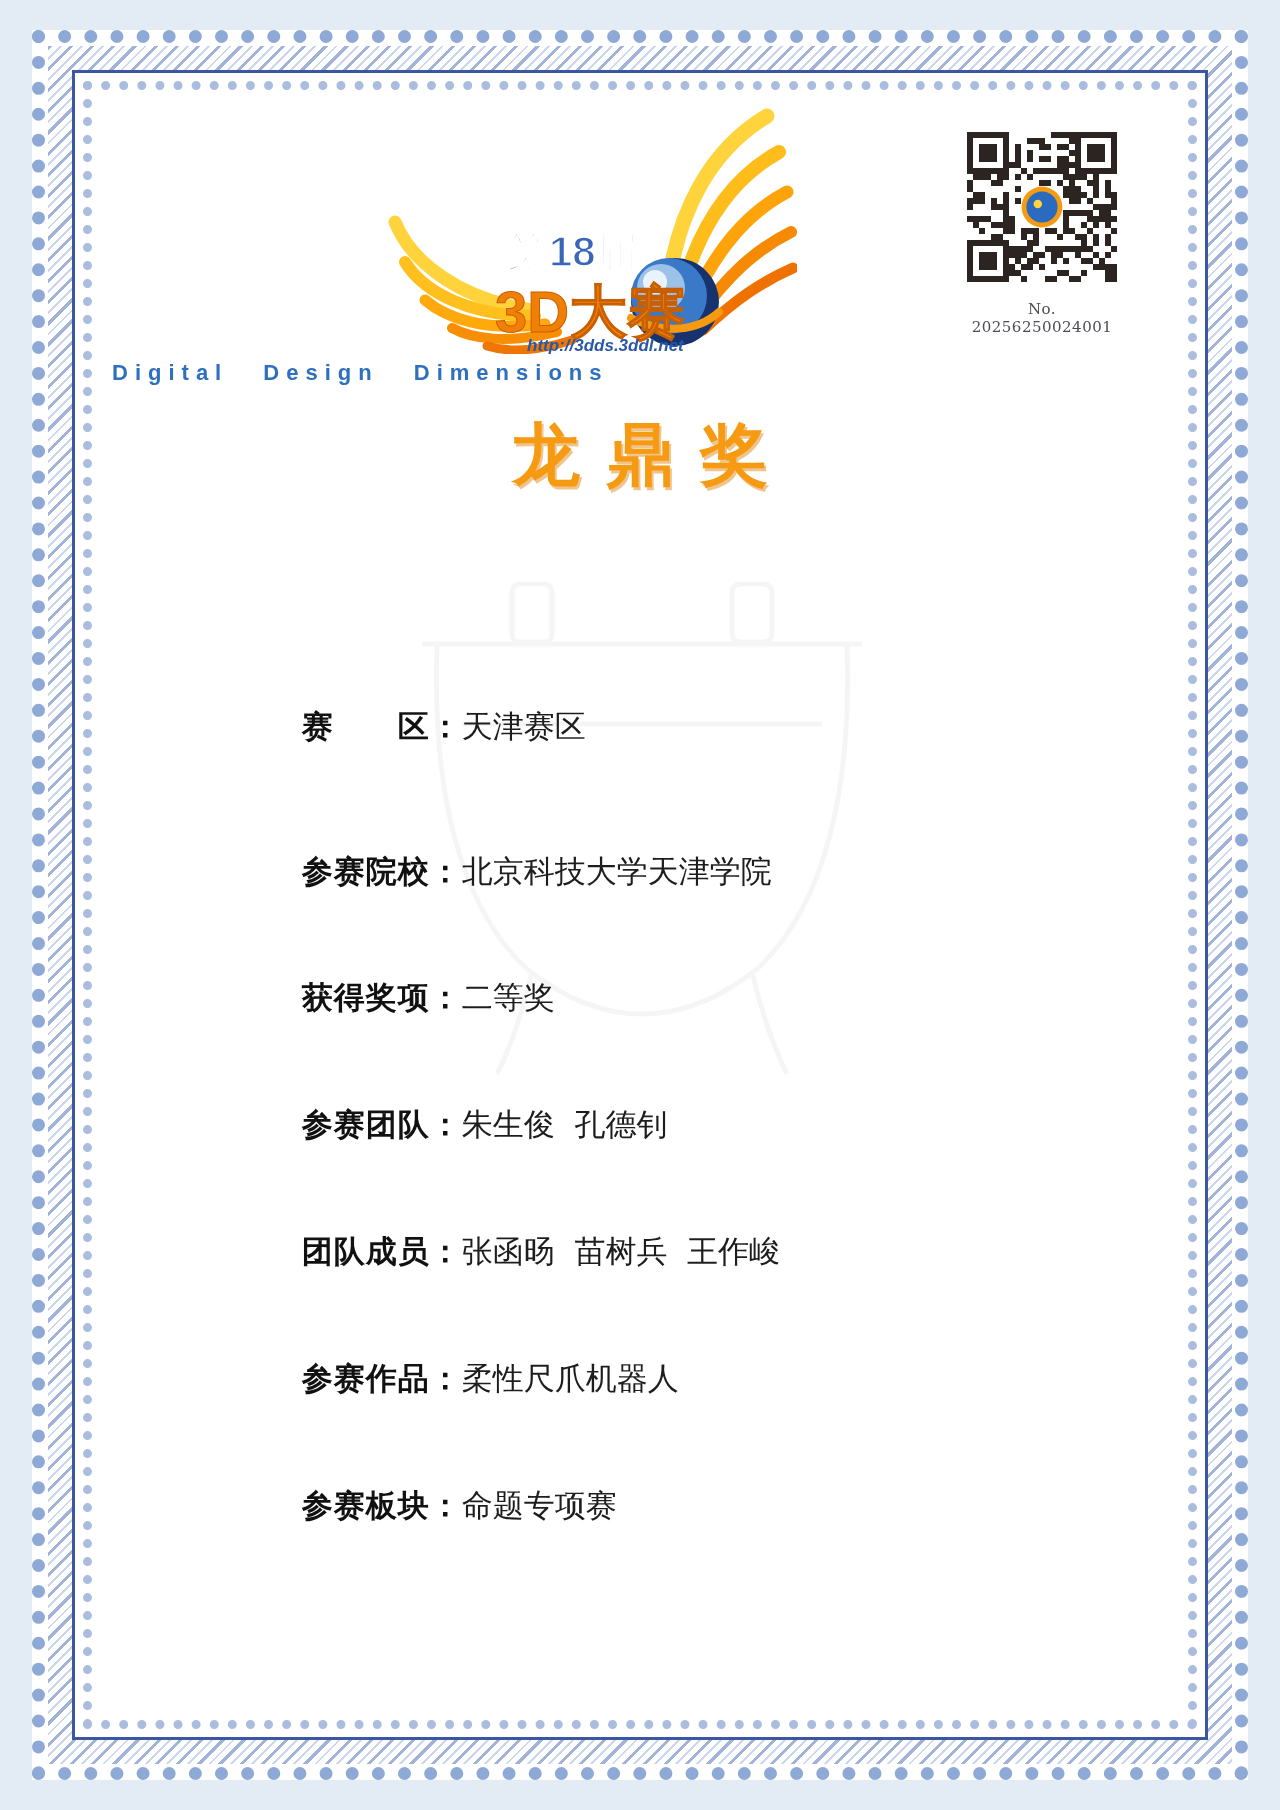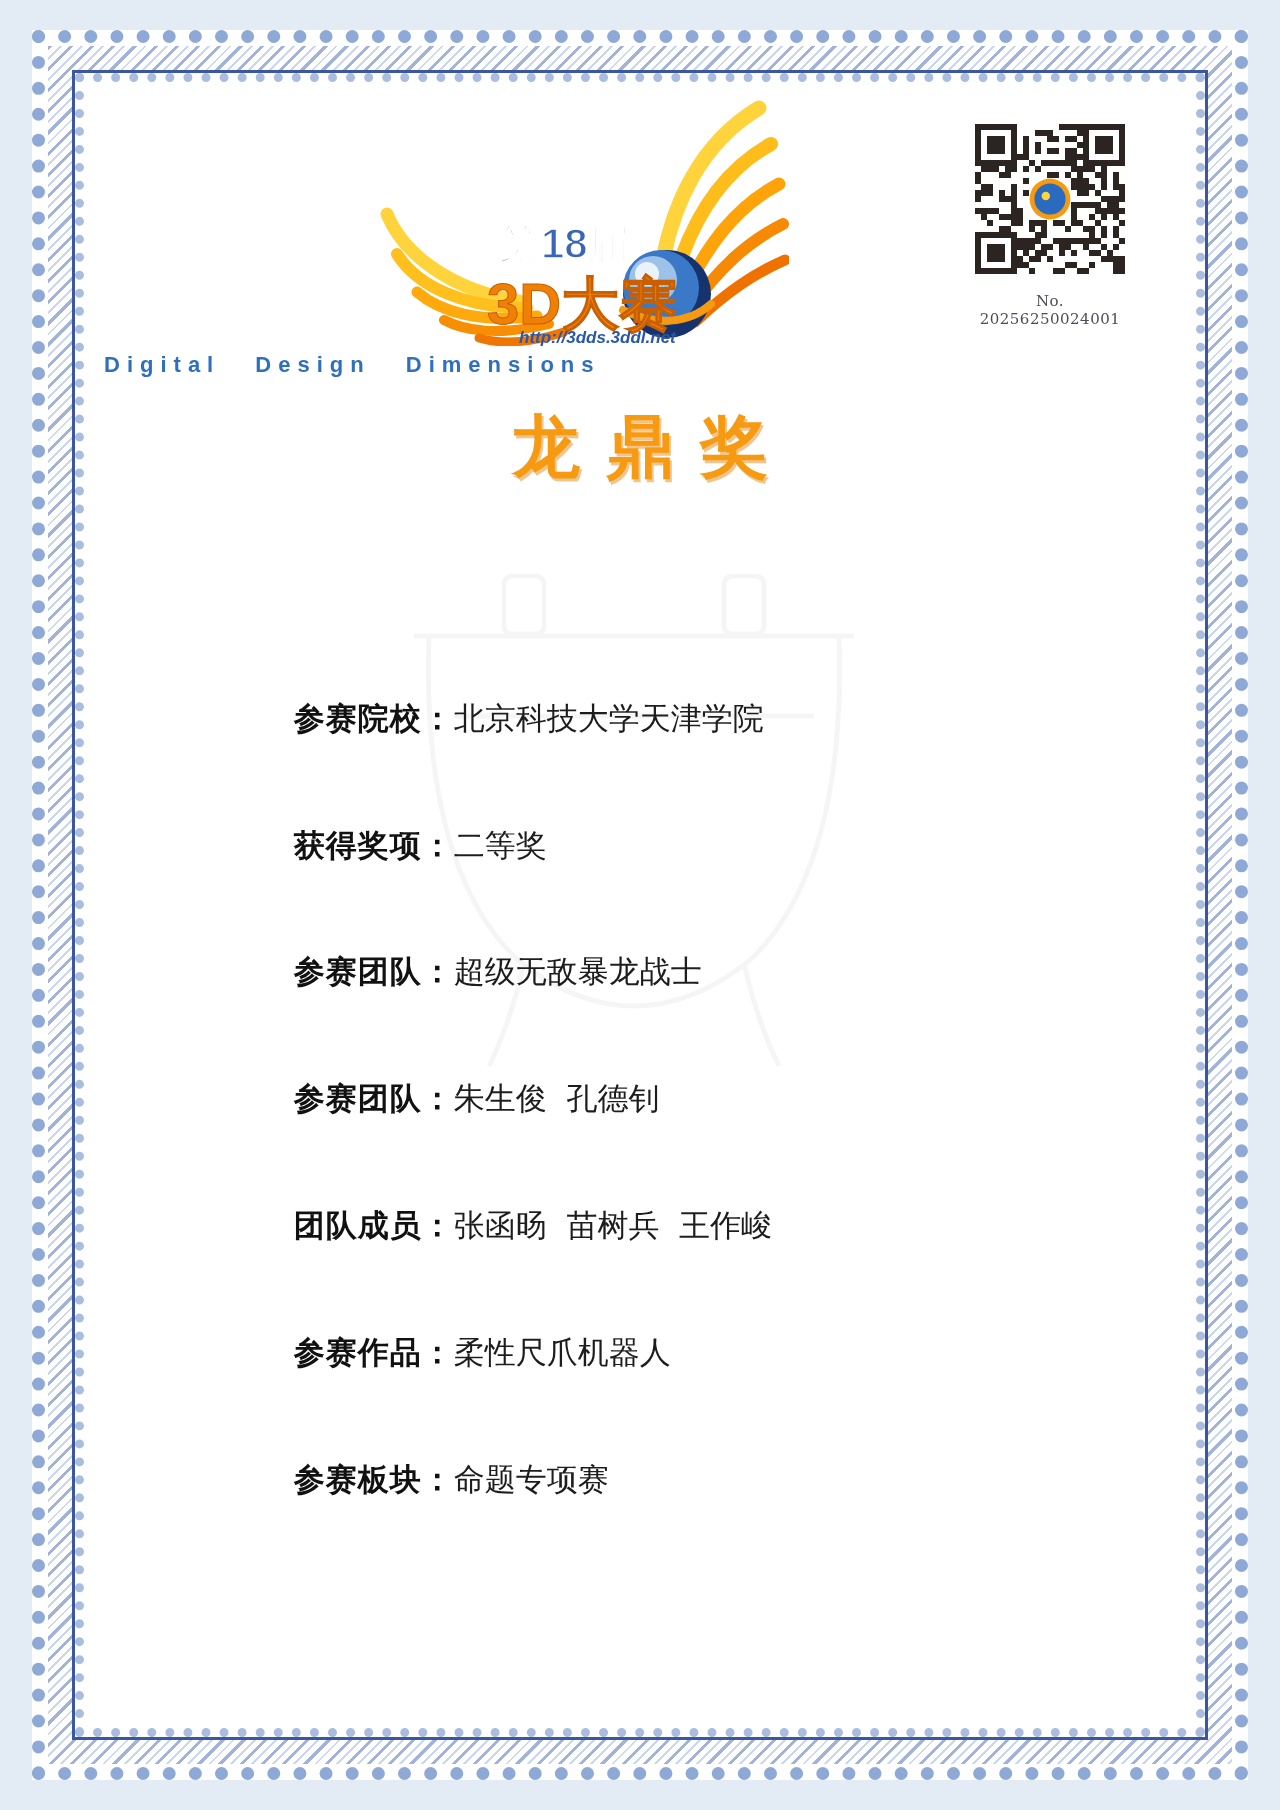--- a/index.html
+++ b/index.html
@@ -4,21 +4,21 @@
 <style>
   * { margin:0; padding:0; box-sizing:border-box; }
   body { width:1280px; height:1810px; font-family:"Liberation Sans", sans-serif; background:#cfd9e6; }
 
   .page { width:1280px; height:1810px; background:#e3ebf4; padding:30px 32px; }
 
   
   .bframe1 { width:100%; height:100%; background:#ffffff; border:13px dotted #8fa9d6; padding:3px; }
   .bframe2 { width:100%; height:100%; border:24px solid transparent;
              border-image: repeating-linear-gradient(135deg, rgba(86,116,186,.55) 0 3px, rgba(255,255,255,0) 3px 8px, rgba(120,150,210,.38) 8px 10px, rgba(255,255,255,0) 10px 15px) 24; }
-  .bframe3 { width:100%; height:100%; border:3px solid #3a57a0; padding:0; background:#fff; }
+  .bframe3 { width:100%; height:100%; border:3px solid #3a57a0; padding:8px; background:#fff; }
   .bframe4 { width:100%; height:100%; border:9px dotted #aabdde; background:#fff; padding:14px 20px; }
 
   .content { position:relative; width:100%; height:100%; background:#fff; overflow:hidden; }
 
   
   .watermark { position:absolute; left:250px; top:470px; opacity:.5; z-index:0; }
 
   .header { position:relative; height:252px; z-index:1; }
   .logo { position:absolute; left:255px; top:0; }
   .logo-url { font-style:italic; font-weight:bold; }
@@ -309,30 +309,30 @@
                     </svg>
       </span>
       <div class="qr-number">No. 20256250024001</div>
     </div>
   </div>
 
   <div class="title-en">Digital Design Dimensions</div>
   <div class="award">龙鼎奖</div>
 
   <div class="fields">
+    <div class="field-row">
+      <span class="flabel">赛　　区：</span><span class="fvalue">天津赛区</span>
+    </div>
     <div class="field-row gap-before">
       <span class="flabel">参赛院校：</span><span class="fvalue">北京科技大学天津学院</span>
     </div>
     <div class="field-row">
       <span class="flabel">获得奖项：</span><span class="fvalue">二等奖</span>
     </div>
     <div class="field-row">
-      <span class="flabel">参赛团队：</span><span class="fvalue">超级无敌暴龙战士</span>
-    </div>
-    <div class="field-row">
       <span class="flabel">参赛团队：</span><span class="fvalue">朱生俊  孔德钊</span>
     </div>
     <div class="field-row">
       <span class="flabel">团队成员：</span><span class="fvalue">张函旸  苗树兵  王作峻</span>
     </div>
     <div class="field-row">
       <span class="flabel">参赛作品：</span><span class="fvalue">柔性尺爪机器人</span>
     </div>
     <div class="field-row">
       <span class="flabel">参赛板块：</span><span class="fvalue">命题专项赛</span>

